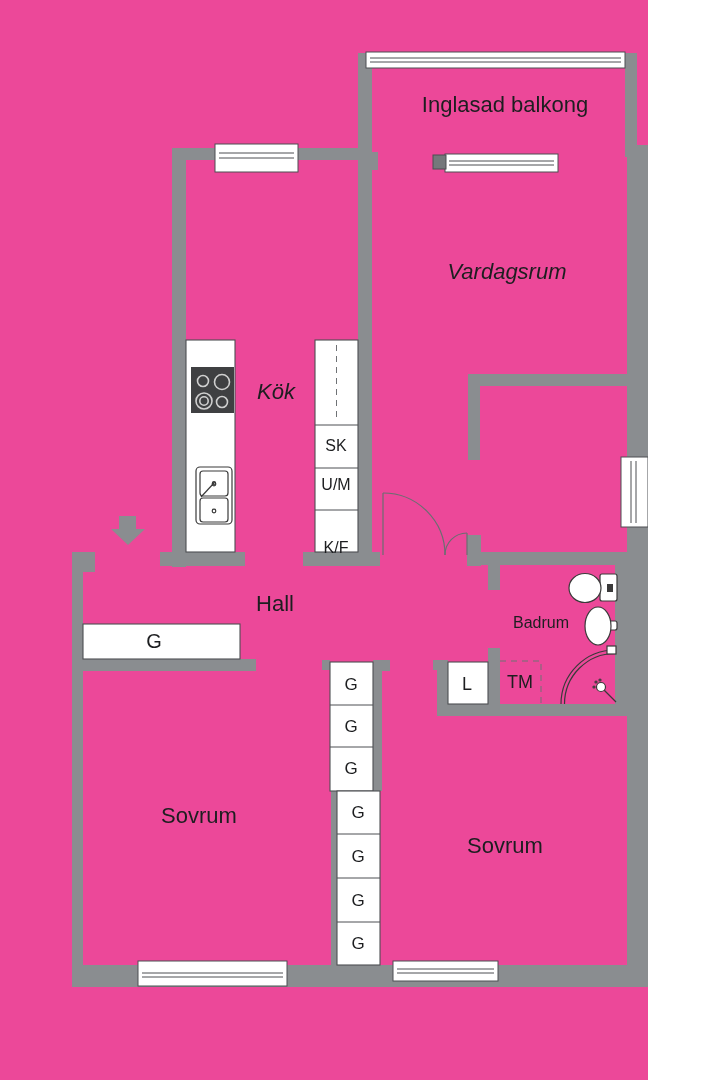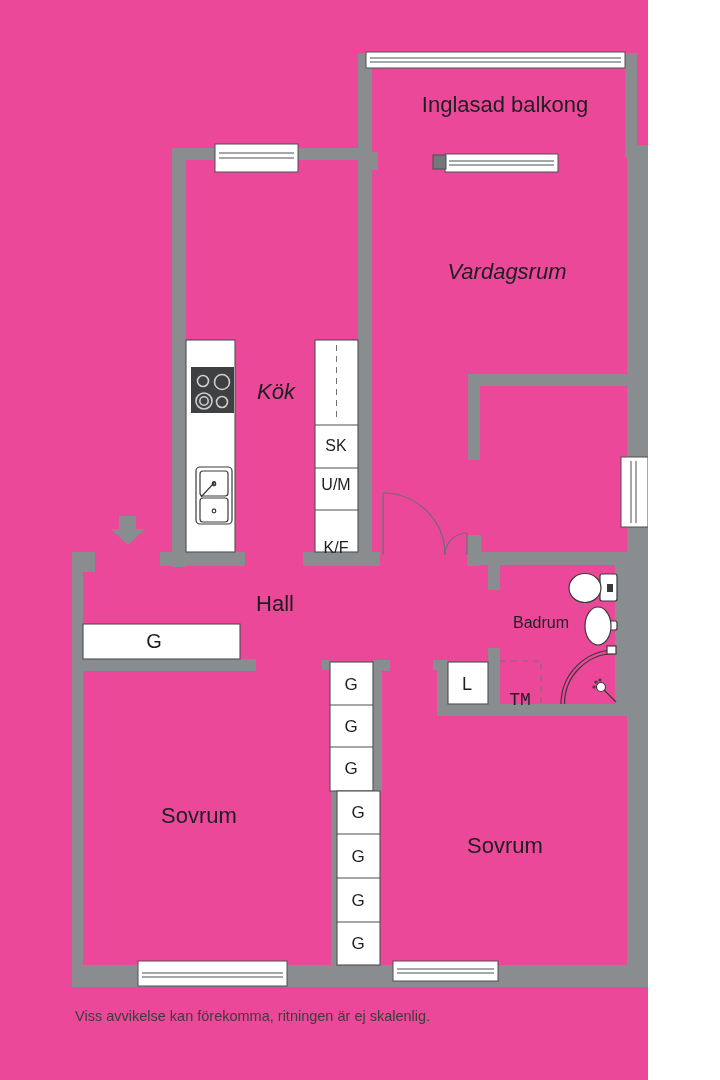--- a/index.html
+++ b/index.html
@@ -176,24 +176,23 @@
   <div class="lbl fs22" style="left:275px;top:604px;">Hall</div>
   <div class="lbl fs19" style="left:541px;top:623px;">Badrum</div>
   <div class="lbl fs22" style="left:199px;top:816px;">Sovrum</div>
   <div class="lbl fs22" style="left:505px;top:846px;">Sovrum</div>
 
   <div class="lbl fs20" style="left:154px;top:641px;">G</div>
   <div class="lbl fs19" style="left:336px;top:446px;">SK</div>
   <div class="lbl fs19" style="left:336px;top:485px;">U/M</div>
   <div class="lbl fs19" style="left:336px;top:548px;">K/F</div>
   <div class="lbl fs18" style="left:467px;top:684px;">L</div>
-  <div class="lbl fs18" style="left:520px;top:700px;font-family:Liberation Mono, monospace;">TM</div>
+  <div class="lbl fs18" style="left:520px;top:682px;">TM</div>
 
   <div class="lbl fs17" style="left:351px;top:684px;">G</div>
   <div class="lbl fs17" style="left:351px;top:726px;">G</div>
   <div class="lbl fs17" style="left:351px;top:768px;">G</div>
   <div class="lbl fs17" style="left:358px;top:812px;">G</div>
   <div class="lbl fs17" style="left:358px;top:856px;">G</div>
   <div class="lbl fs17" style="left:358px;top:900px;">G</div>
   <div class="lbl fs17" style="left:358px;top:943px;">G</div>
 
-  <div class="note" style="left:75px;top:1008px;">Viss avvikelse kan förekomma, ritningen är ej skalenlig.</div>
 </div>
 
 </body></html>

